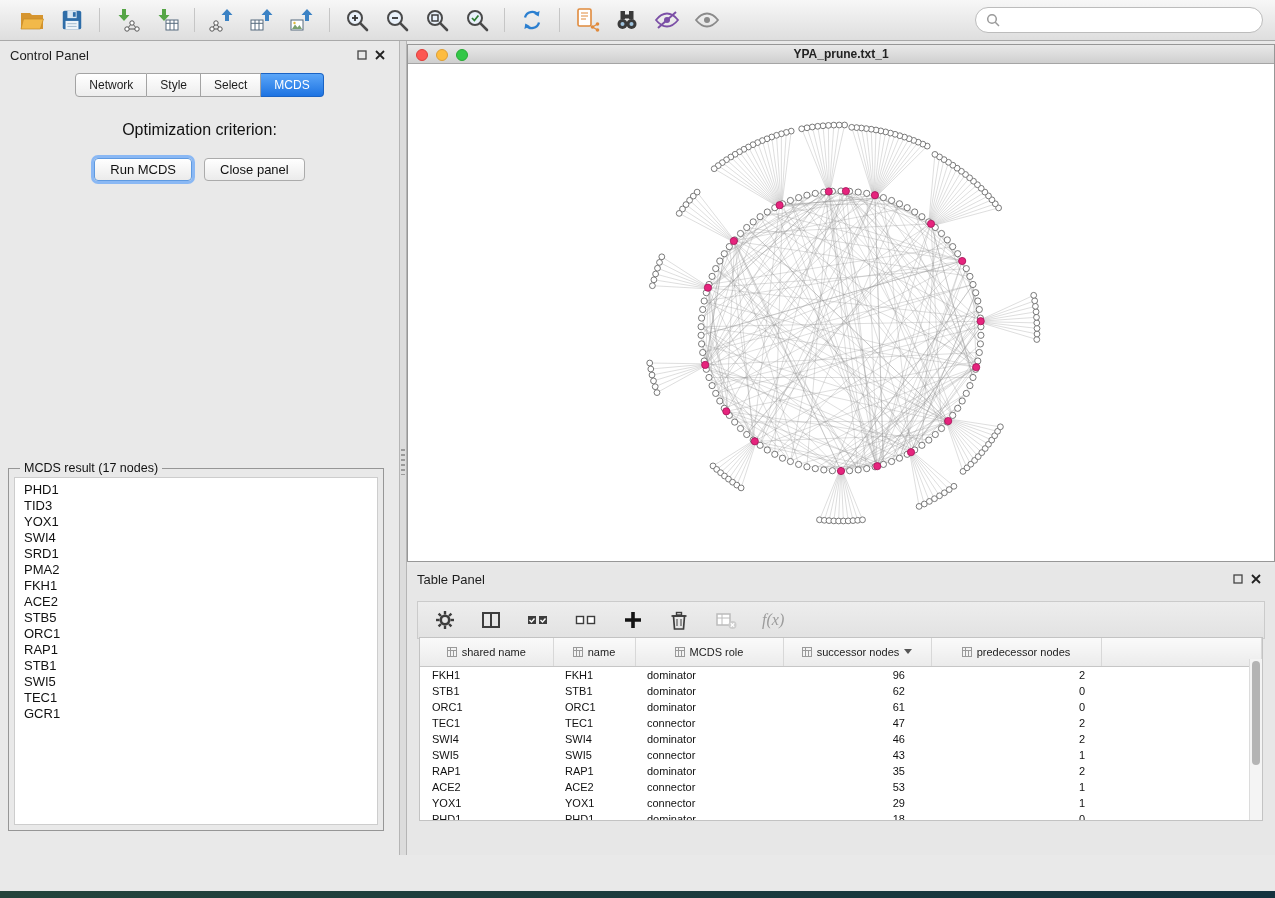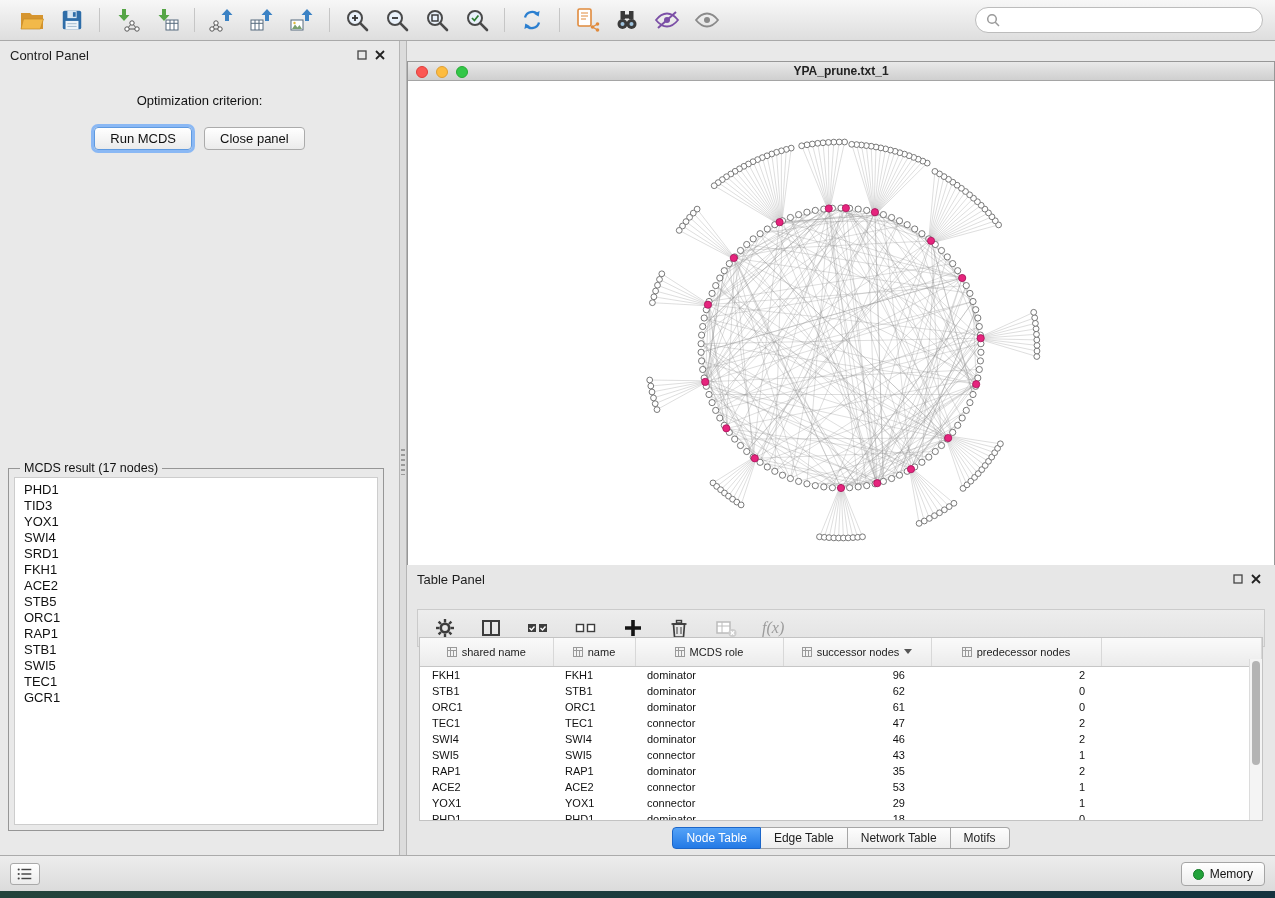--- a/index.html
+++ b/index.html
@@ -30,21 +30,21 @@
     font-size:13px; color:#1d1d1d;text-align:center; }
   .panel-header .spacer { flex:1; }
   .mini-btn { width:18px; height:18px; border:none; background:transparent;
     display:flex; align-items:center; justify-content:center; }
   .cp-tabs { display:flex; justify-content:center; margin-top:4px; }
   .tab { font-size:12px; padding:4px 13px; color:#1d1d1d;
     background:linear-gradient(#ffffff,#ededed); border:1px solid #a3a3a3; border-left:none; }
   .tab:first-child { border-left:1px solid #a3a3a3; border-radius:4px 0 0 4px; }
   .tab:last-child { border-radius:0 4px 4px 0; }
   .tab.active { background:linear-gradient(#5ba6f8,#1d73e2); color:#fff; border-color:#1a63c4; }
-  .opt-label { text-align:center; margin-top:24px; font-size:13px; color:#111; }
+  .opt-label { text-align:center; margin-top:24px; font-size:16px; color:#111; }
   .combo { width:312px; height:24px; margin:11px auto 0; background:#fff;
     border:1px solid #b2b2b2; border-radius:4px; position:relative;
     display:flex; align-items:center; padding:0 22px 0 9px; font-size:12px; color:#111; }
   .combo-text { white-space:nowrap; overflow:hidden; }
   .combo-stepper { position:absolute; right:1px; top:1px; bottom:1px; width:18px;
     border-radius:3px; background:linear-gradient(#7fbafc,#2d79e0);
     display:flex; flex-direction:column; align-items:center; justify-content:center; gap:2px; }
   .tri-up { width:0; height:0; border-left:3.5px solid transparent; border-right:3.5px solid transparent; border-bottom:4.5px solid #fff; }
   .tri-down { width:0; height:0; border-left:3.5px solid transparent; border-right:3.5px solid transparent; border-top:4.5px solid #fff; }
   .btn-row { display:flex; justify-content:center; gap:12px; margin-top:19px; }
@@ -60,37 +60,37 @@
   .result-item { font-size:13px; line-height:16px; color:#111; }
 
   
   .v-splitter { position:absolute; left:400px; top:0; bottom:0; width:7px; background:#dcdcdc; border-right:1px solid #b5b5b5; }
   .v-splitter .grip { position:absolute; top:408px; left:1px; width:4px; height:26px;
     background:repeating-linear-gradient(#9a9a9a 0 2px, transparent 2px 5px); }
 
   
   .right-side { position:absolute; left:407px; top:0; right:0; bottom:0; }
 
-  .network-window { position:absolute; top:20px; left:0; right:0; height:518px;
+  .network-window { position:absolute; top:3px; left:0; right:0; height:518px;
     background:#4d7c0f; border:1px solid #979797; }
   .net-titlebar { height:19px; background:linear-gradient(#e9e9e9,#cfcfcf);
     border-bottom:1px solid #a5a5a5; position:relative;
     display:flex; align-items:center; justify-content:center; }
   .net-title { font-size:12px; font-weight:bold; color:#222; }
   .traffic { position:absolute; left:8px; top:3.5px; display:flex; gap:8px; }
   .tl { width:12px; height:12px; border-radius:50%; }
   .tl.red { background:#fc5753; border:1px solid #df3e39; }
   .tl.yellow { background:#fdbc40; border:1px solid #de9f34; }
   .tl.green { background:#33c748; border:1px solid #27aa35; }
   .net-canvas { position:absolute; top:19px; left:0; right:0; bottom:0; background:#fff; }
   .net-canvas svg { display:block; width:100%; height:100%; }
 
   
   .table-panel { position:absolute; left:0; right:0; top:524px; bottom:0; background:#e7e7e7; }
-  .table-toolbar { margin:16px 10px 0 10px; height:38px;
+  .table-toolbar { margin:8px 10px 0 10px; height:38px;
     background:linear-gradient(#ededed,#e2e2e2); border:1px solid #cbcbcb;
     display:flex; align-items:center; gap:24px; padding:0 16px; }
   .tt-btn { border:none; background:transparent; display:flex; align-items:center; justify-content:center; height:30px; }
   .fx-label { font-family:"Liberation Serif", serif; font-style:italic; font-size:16px; color:#9b9b9b; }
   .table-wrap { position:absolute; left:12px; right:12px; top:72px; bottom:34px;
     background:#fff; border:1px solid #c3c3c3; overflow:hidden; }
   table { table-layout:fixed; width:100%; border-collapse:collapse; }
   thead th { font-weight:normal; font-size:11px; height:28px; color:#222;
     background:linear-gradient(#fafafa,#ebebeb);
     border-right:1px solid #d8d8d8; border-bottom:1px solid #c6c6c6; }
@@ -289,33 +289,40 @@
           <svg width="12" height="12" viewBox="0 0 12 12">
             <rect x="2" y="2" width="8" height="8" fill="none" stroke="#444" stroke-width="1.3"></rect>
           </svg>
         </button>
         <button class="mini-btn">
           <svg width="12" height="12" viewBox="0 0 12 12">
             <path d="M2 2l8 8M10 2l-8 8" stroke="#222" stroke-width="1.8"></path>
           </svg>
         </button>
       </div>
+      <div class="cp-tabs">
+        <span class="tab">Network</span>
+        <span class="tab">Style</span>
+        <span class="tab">Select</span>
+        <span class="tab active">MCDS</span>
+      </div>
       <div class="opt-label">Optimization criterion:</div>
       <div class="btn-row">
         <button class="btn focused">Run MCDS</button>
         <button class="btn">Close panel</button>
       </div>
       <div class="result-box">
         <span class="result-box-title">MCDS result (17 nodes)</span>
         <div class="result-list">
             <div class="result-item">PHD1</div>
             <div class="result-item">TID3</div>
             <div class="result-item">YOX1</div>
             <div class="result-item">SWI4</div>
             <div class="result-item">SRD1</div>
+            <div class="result-item">PMA2</div>
             <div class="result-item">FKH1</div>
             <div class="result-item">ACE2</div>
             <div class="result-item">STB5</div>
             <div class="result-item">ORC1</div>
             <div class="result-item">RAP1</div>
             <div class="result-item">STB1</div>
             <div class="result-item">SWI5</div>
             <div class="result-item">TEC1</div>
             <div class="result-item">GCR1</div>
           </div>
@@ -821,43 +828,17 @@
                   <td class="cell-pred">0</td>
                   <td class=""></td>
                 </tr>
               </tbody>
           </table>
           <div class="vscroll">
             <div class="thumb"></div>
           </div>
         </div>
 
-        <div class="table-tabs">
-          <span class="ttab active">Node Table</span>
-          <span class="ttab">Edge Table</span>
-          <span class="ttab">Network Table</span>
-          <span class="ttab">Motifs</span>
-        </div>
       </div>
     </div>
   </div>
 
-  <div class="status-bar">
-    <button class="status-left">
-      <svg width="20" height="18" viewBox="0 0 22 20">
-        <g stroke="#444" stroke-width="1.6">
-          <line x1="7" y1="5" x2="18" y2="5"></line>
-            <line x1="7" y1="10" x2="18" y2="10"></line>
-            <line x1="7" y1="15" x2="18" y2="15"></line>
-        </g>
-        <g fill="#444">
-          <circle cx="4" cy="5" r="1.2"></circle>
-            <circle cx="4" cy="10" r="1.2"></circle>
-            <circle cx="4" cy="15" r="1.2"></circle>
-        </g>
-      </svg>
-    </button>
-    <button class="memory-btn">
-      <span class="mem-dot"></span>
-      <span>Memory</span>
-    </button>
-  </div>
 </div>
 
 </body></html>

